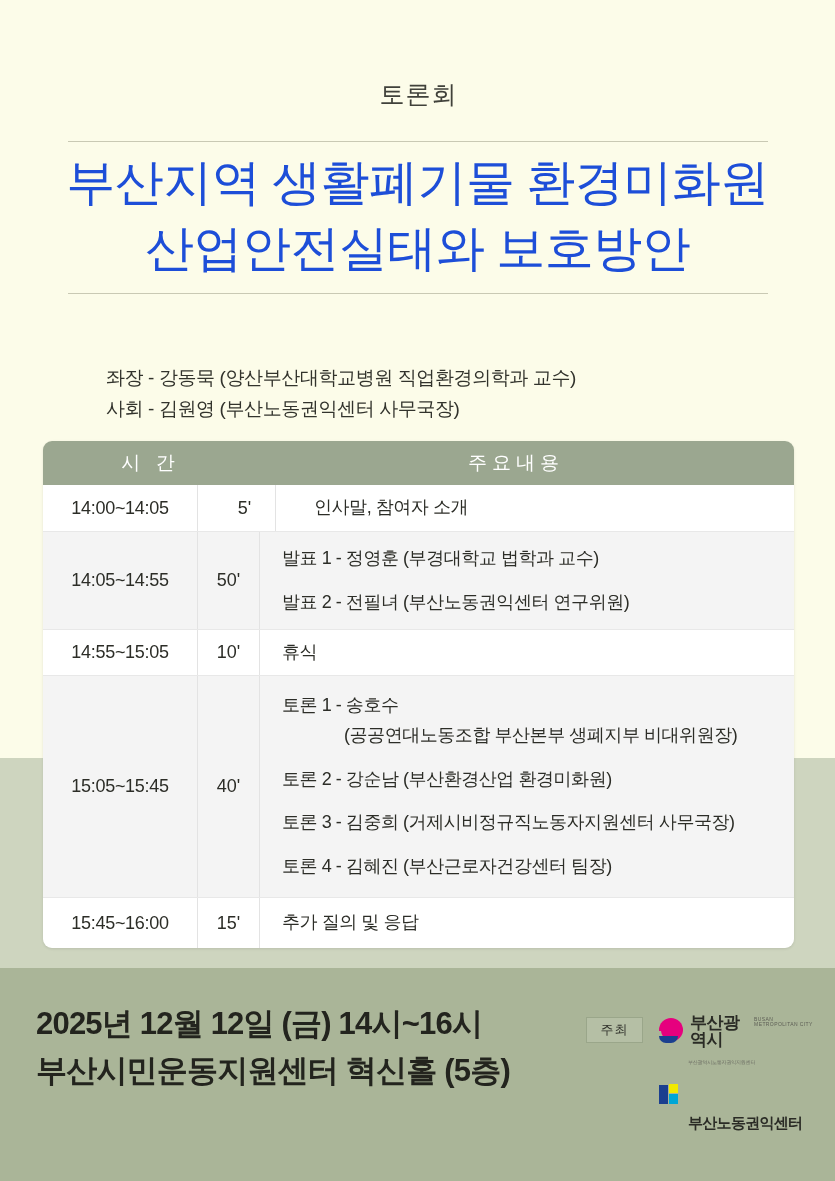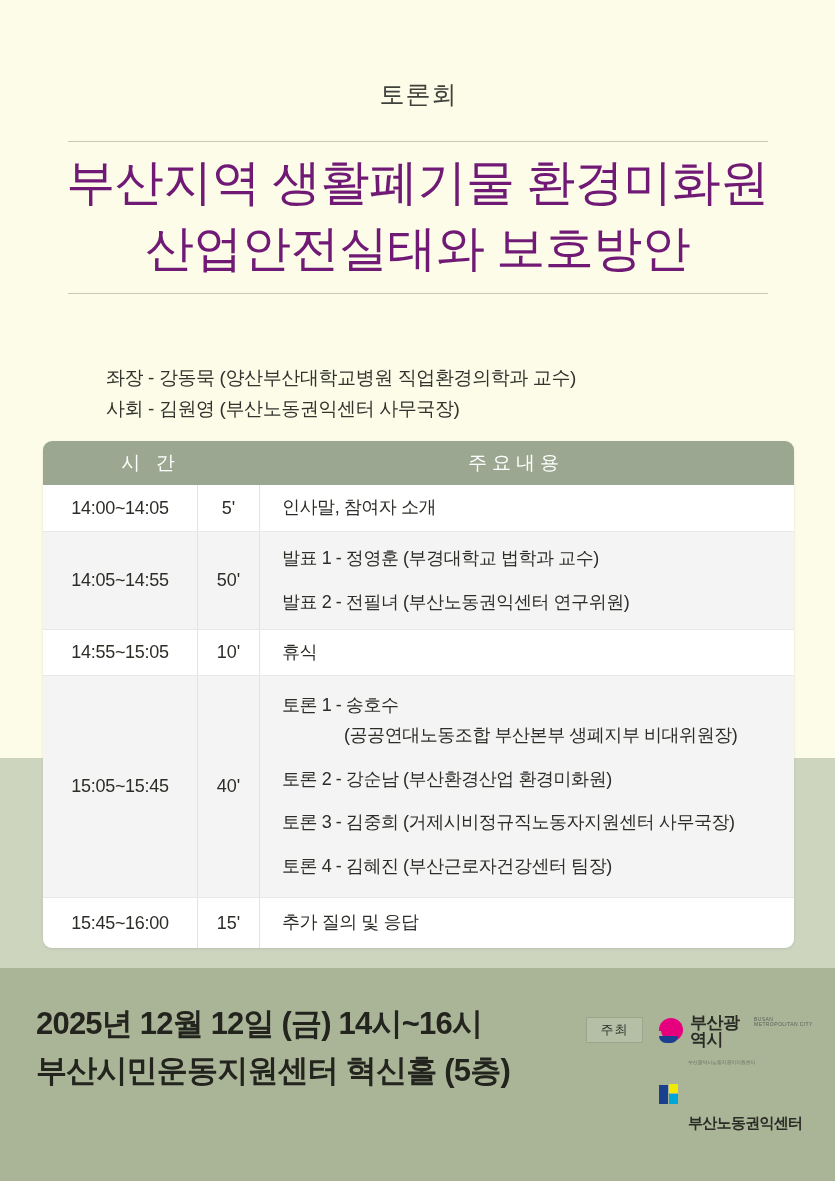--- a/index.html
+++ b/index.html
@@ -49,21 +49,21 @@
   }
   .rule-top { top: 141px; }
   .rule-bot { top: 293px; }
   .title {
     position: absolute;
     top: 150px; left: 0; width: 835px;
     text-align: center;
     font-family: "Liberation Serif", "DejaVu Serif", serif;
     font-size: 49px;
     line-height: 1.34;
-    color: #701a75;
+    color: #1d4ed8;
     letter-spacing: -0.5px;
   }
   .title .l2 { display: block; }
 
   
   .people {
     position: absolute;
     top: 362px; left: 62px;
     font-size: 19px;
     line-height: 1.65;
@@ -98,21 +98,21 @@
   .th-body {
     flex: 1;
     text-align: center;
     padding-right: 24px;
   }
   .row {
     display: flex;
     align-items: stretch;
     border-top: 1px solid #e8e8e8;
   }
-  .row:first-child { border-top: none; }
+  .row:first-child { border-top: none; gap: 16px; }
   .row.odd  { background: #ffffff; }
   .row.even { background: #f4f4f4; }
   .c-time {
     width: 154px;
     display: flex;
     align-items: center;
     justify-content: center;
     font-size: 18px;
     color: #2c2d27;
     letter-spacing: -0.3px;

